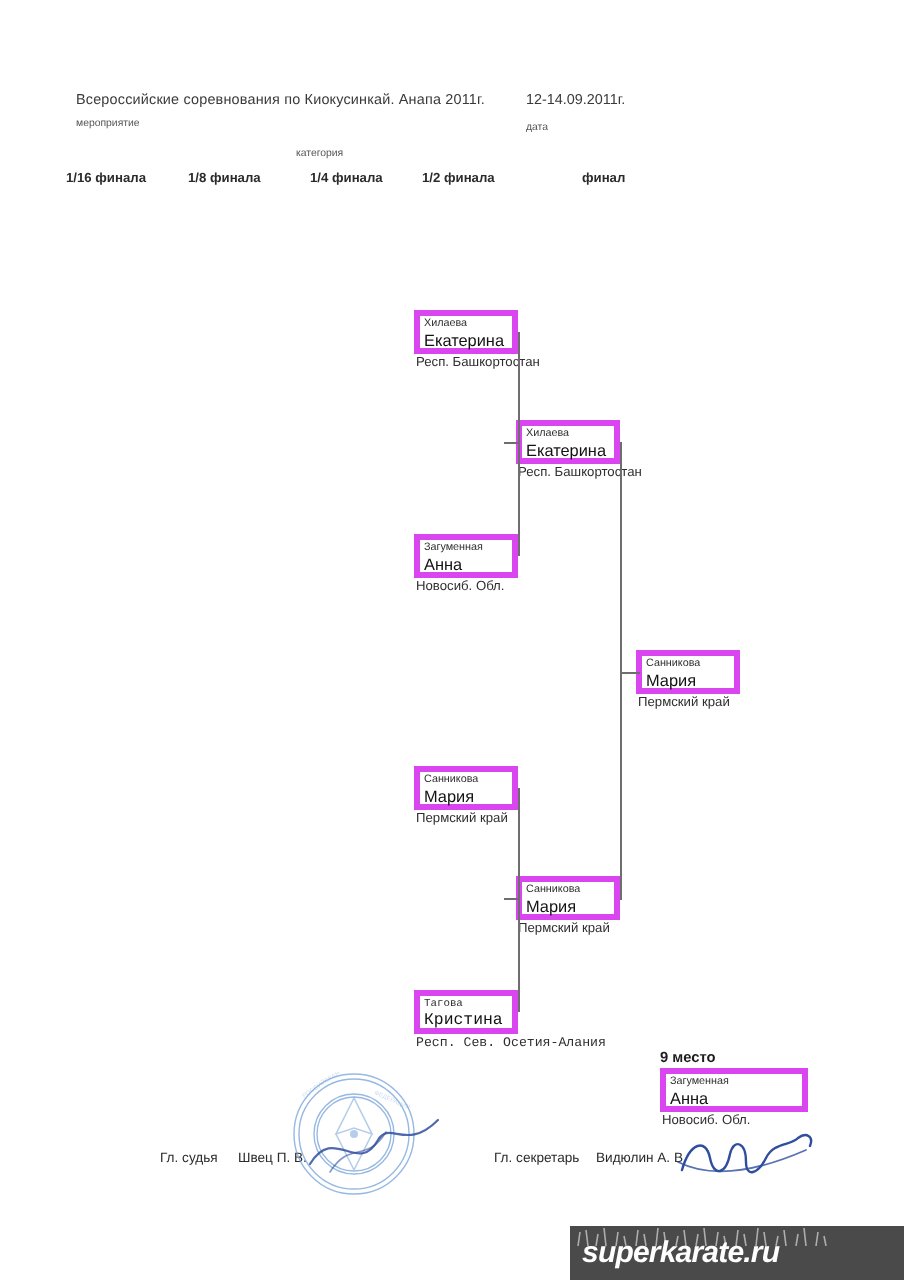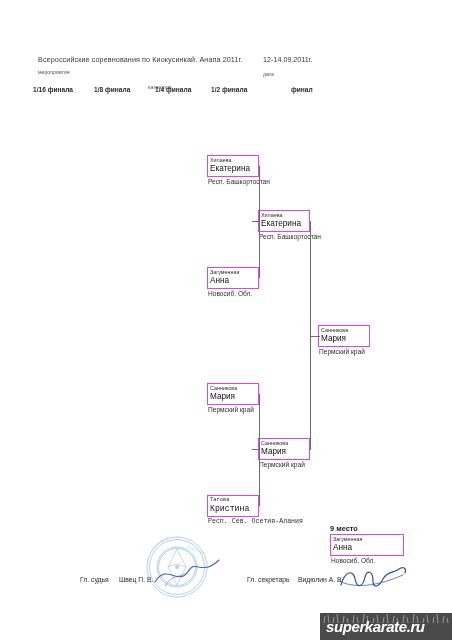--- a/index.html
+++ b/index.html
@@ -11,21 +11,21 @@
     font-family: "Liberation Sans", sans-serif;
   }
   #page {
     position: relative;
     width: 452px;
     height: 640px;
     background: #ffffff;
     overflow: hidden;
   }
   
-  #header { position: absolute; left: 0; top: 14px; width: 368px; height: 110px; }
+  #header { position: absolute; left: 0; top: 4px; width: 368px; height: 110px; }
   .hdr-title {
     position: absolute;
     left: 38px; top: 41px;
     font-size: 7.2px;
     color: #3a3a3a;
     letter-spacing: 0.1px;
     white-space: nowrap;
   }
   .hdr-date {
     position: absolute;
@@ -69,21 +69,21 @@
     color: #2b2b2b;
     white-space: nowrap;
   }
   
   #bracket { position: absolute; left: 0; top: 0; width: 452px; height: 640px; }
   .competitor {
     position: absolute;
     box-sizing: border-box;
   }
   .comp-box {
-    border: 1px solid #d946ef;
+    border: 3px solid #d946ef;
     background: transparent;
     box-sizing: border-box;
     padding: 1px 2px 0 2px;
   }
   .comp-last {
     font-size: 5.4px;
     color: #2f2f2f;
     line-height: 6.5px;
     white-space: nowrap;
     overflow: hidden;
@@ -137,20 +137,21 @@
     width: 72px; height: 28px;
     pointer-events: none;
   }
   
   #watermark {
     position: absolute;
     right: 0; bottom: 0;
     width: 132px; height: 27px;
     background: #4a4a4a;
     overflow: hidden;
+    padding-left: 35px;
   }
   #watermark .wm-text {
     position: absolute;
     left: 6px; top: 5px;
     font-size: 15px;
     font-weight: bold;
     font-style: italic;
     color: #ffffff;
     letter-spacing: -0.4px;
     white-space: nowrap;

